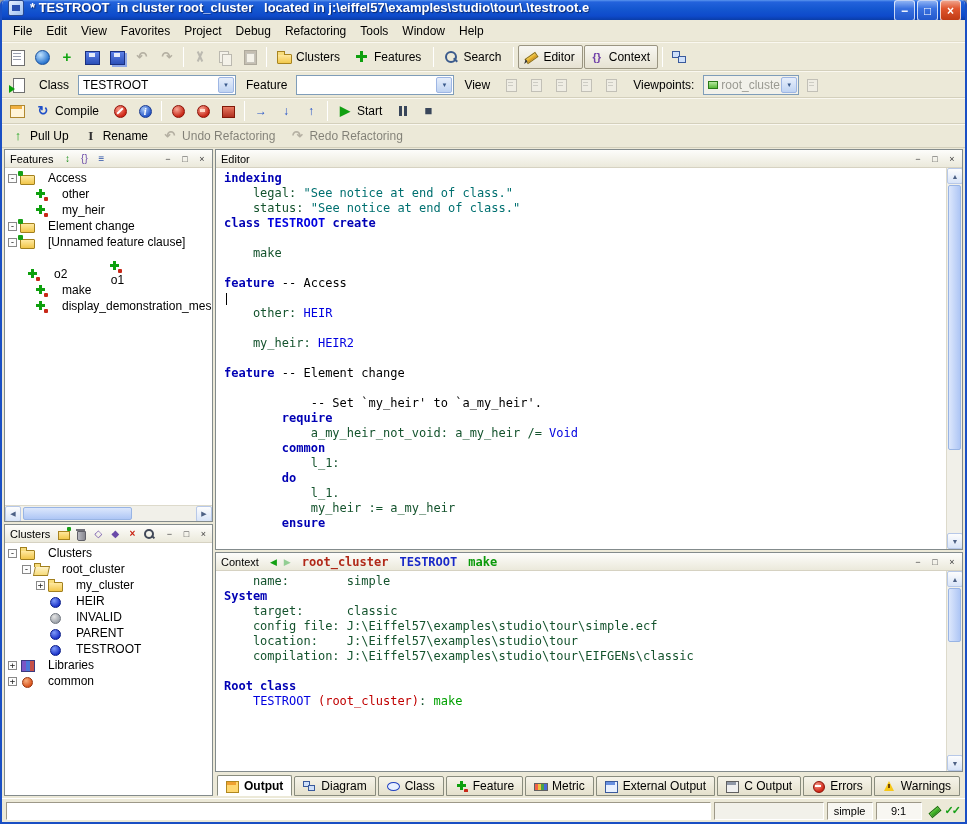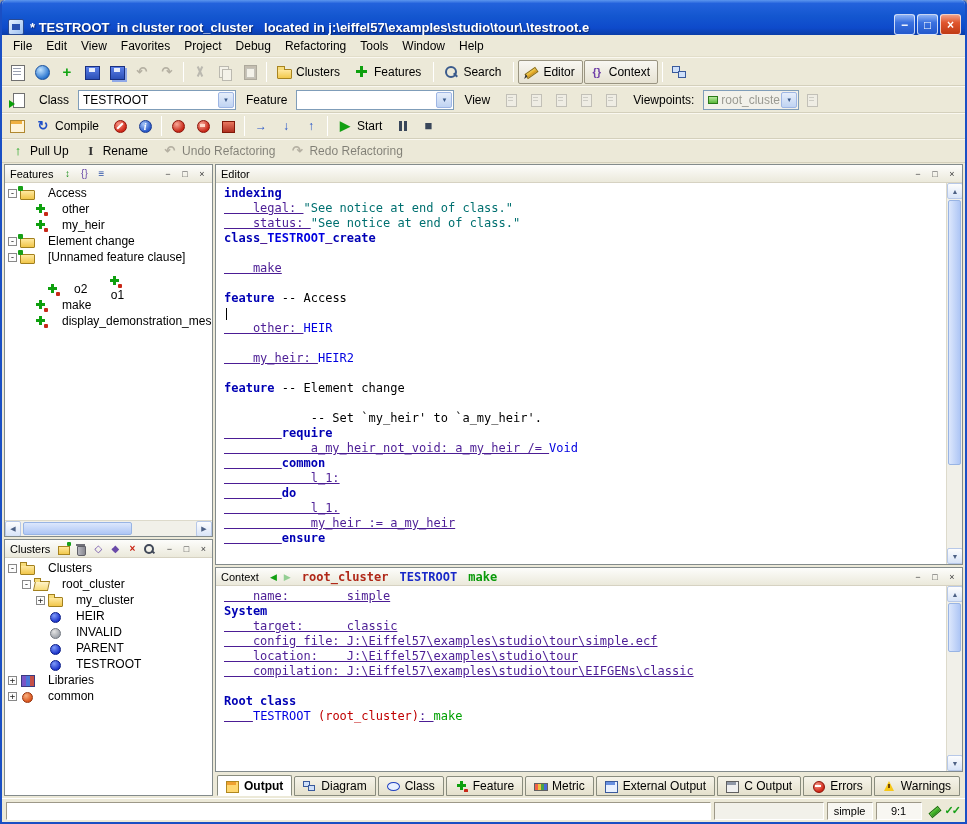--- a/index.html
+++ b/index.html
@@ -1,21 +1,21 @@
 <!DOCTYPE html>
 <html><head>
 <meta charset="utf-8">
 <style>
 * {margin:0;padding:0;box-sizing:border-box;}
 html,body {background:#9399A4;}
 body {font-family:"Liberation Sans",sans-serif;}
 .window {width:967px;height:824px;display:flex;flex-direction:column;overflow:hidden;background:#ECE9D8;border:2px solid #1A4FC4;border-top:none;border-radius:5px 5px 0 0;}
 
 
-.titlebar {height:35px;flex:none;display:flex;align-items:flex-end;padding:0 4px 0 6px;border-radius:4px 4px 0 0;
+.titlebar {height:20px;flex:none;display:flex;align-items:flex-start;padding:0 4px 0 6px;border-radius:4px 4px 0 0;
   background:linear-gradient(180deg,#5C96EE 0%,#2362DC 10%,#1457D0 45%,#0E4ACB 80%,#0A3DA8 100%);}
 .app-icon {width:16px;height:16px;flex:none;background:linear-gradient(135deg,#E8F0FF 0%,#9CC0F0 100%);border:1px solid #2A4A90;border-radius:2px;margin-right:6px;position:relative;}
 .app-icon::after {content:"";position:absolute;left:3px;top:4px;width:8px;height:6px;background:#2A50B0;}
 .title-text {color:#fff;font-weight:bold;font-size:13px;white-space:pre;overflow:hidden;flex:1;text-shadow:1px 1px 1px rgba(10,30,90,.8);}
 .win-btns {display:flex;gap:2px;flex:none;}
 .wbtn {width:21px;height:21px;border-radius:3px;border:1px solid rgba(255,255,255,.75);color:#fff;font-size:12px;font-weight:bold;display:flex;align-items:center;justify-content:center;
   background:linear-gradient(180deg,#8DB2F4 0%,#3A71E0 40%,#2258CC 100%);}
 .wbtn.close {background:linear-gradient(180deg,#F0A088 0%,#E0562E 40%,#C03A14 100%);}
 
 
@@ -130,21 +130,21 @@
 
 
 .pane-body{flex:1;display:flex;overflow:hidden;min-height:0;}
 .codearea{flex:1;background:#fff;overflow:hidden;padding:3px 0 0 8px;min-width:0;}
 .cline{font:12px/15px "DejaVu Sans Mono",monospace;white-space:pre;color:#000;}
 .t-kw,.t-kwb{color:#0000B4;font-weight:bold;}
 .t-cls{color:#0000E0;font-weight:bold;}
 .t-typ{color:#0000E0;}
 .t-str{color:#007070;}
 .t-cmt{color:#000000;}
-.t-pln{color:#4c1d95;text-decoration:underline;}
+.t-pln{color:#14532d;}
 .t-red{color:#C00000;}
 .t-grn{color:#00A000;}
 .caret{display:inline-block;width:1px;height:12px;background:#000;vertical-align:text-bottom;margin-left:2px;}
 
 
 .vscroll{width:16px;flex:none;display:flex;flex-direction:column;background:#F1F0E9;border-left:1px solid #DDDACB;}
 .sbtn{height:16px;width:16px;flex:none;background:linear-gradient(#FDFDFD,#D8E4F8);border:1px solid #B7C8E8;border-radius:2px;color:#4D6185;font-size:7px;display:flex;align-items:center;justify-content:center;}
 .strack{flex:1;position:relative;}
 .sthumb{position:absolute;left:1px;right:1px;background:linear-gradient(90deg,#DCE7FC,#AEC6F5);border:1px solid #98B4E4;border-radius:2px;}
 .hscroll{height:16px;flex:none;display:flex;background:#F1F0E9;border-top:1px solid #DDDACB;}
@@ -420,21 +420,21 @@
             <div class="trow" style="padding-left: 3px;">
               <span class="expander">-</span>
               <span class="ti ti-feature-folder"></span>
               <span class="tlabel">[Unnamed feature clause]</span>
             </div>
             <div class="trow" style="padding-left: 17px; flex-direction: column;">
               <span class="expander none"></span>
               <span class="ti ti-feature"></span>
               <span class="tlabel">o1</span>
             </div>
-            <div class="trow" style="padding-left: 17px; margin-left: 12px;">
+            <div class="trow" style="padding-left: 9px;">
               <span class="expander none"></span>
               <span class="ti ti-feature"></span>
               <span class="tlabel">o2</span>
             </div>
             <div class="trow" style="padding-left: 17px;">
               <span class="expander none"></span>
               <span class="ti ti-feature"></span>
               <span class="tlabel">make</span>
             </div>
             <div class="trow" style="padding-left: 17px;">

